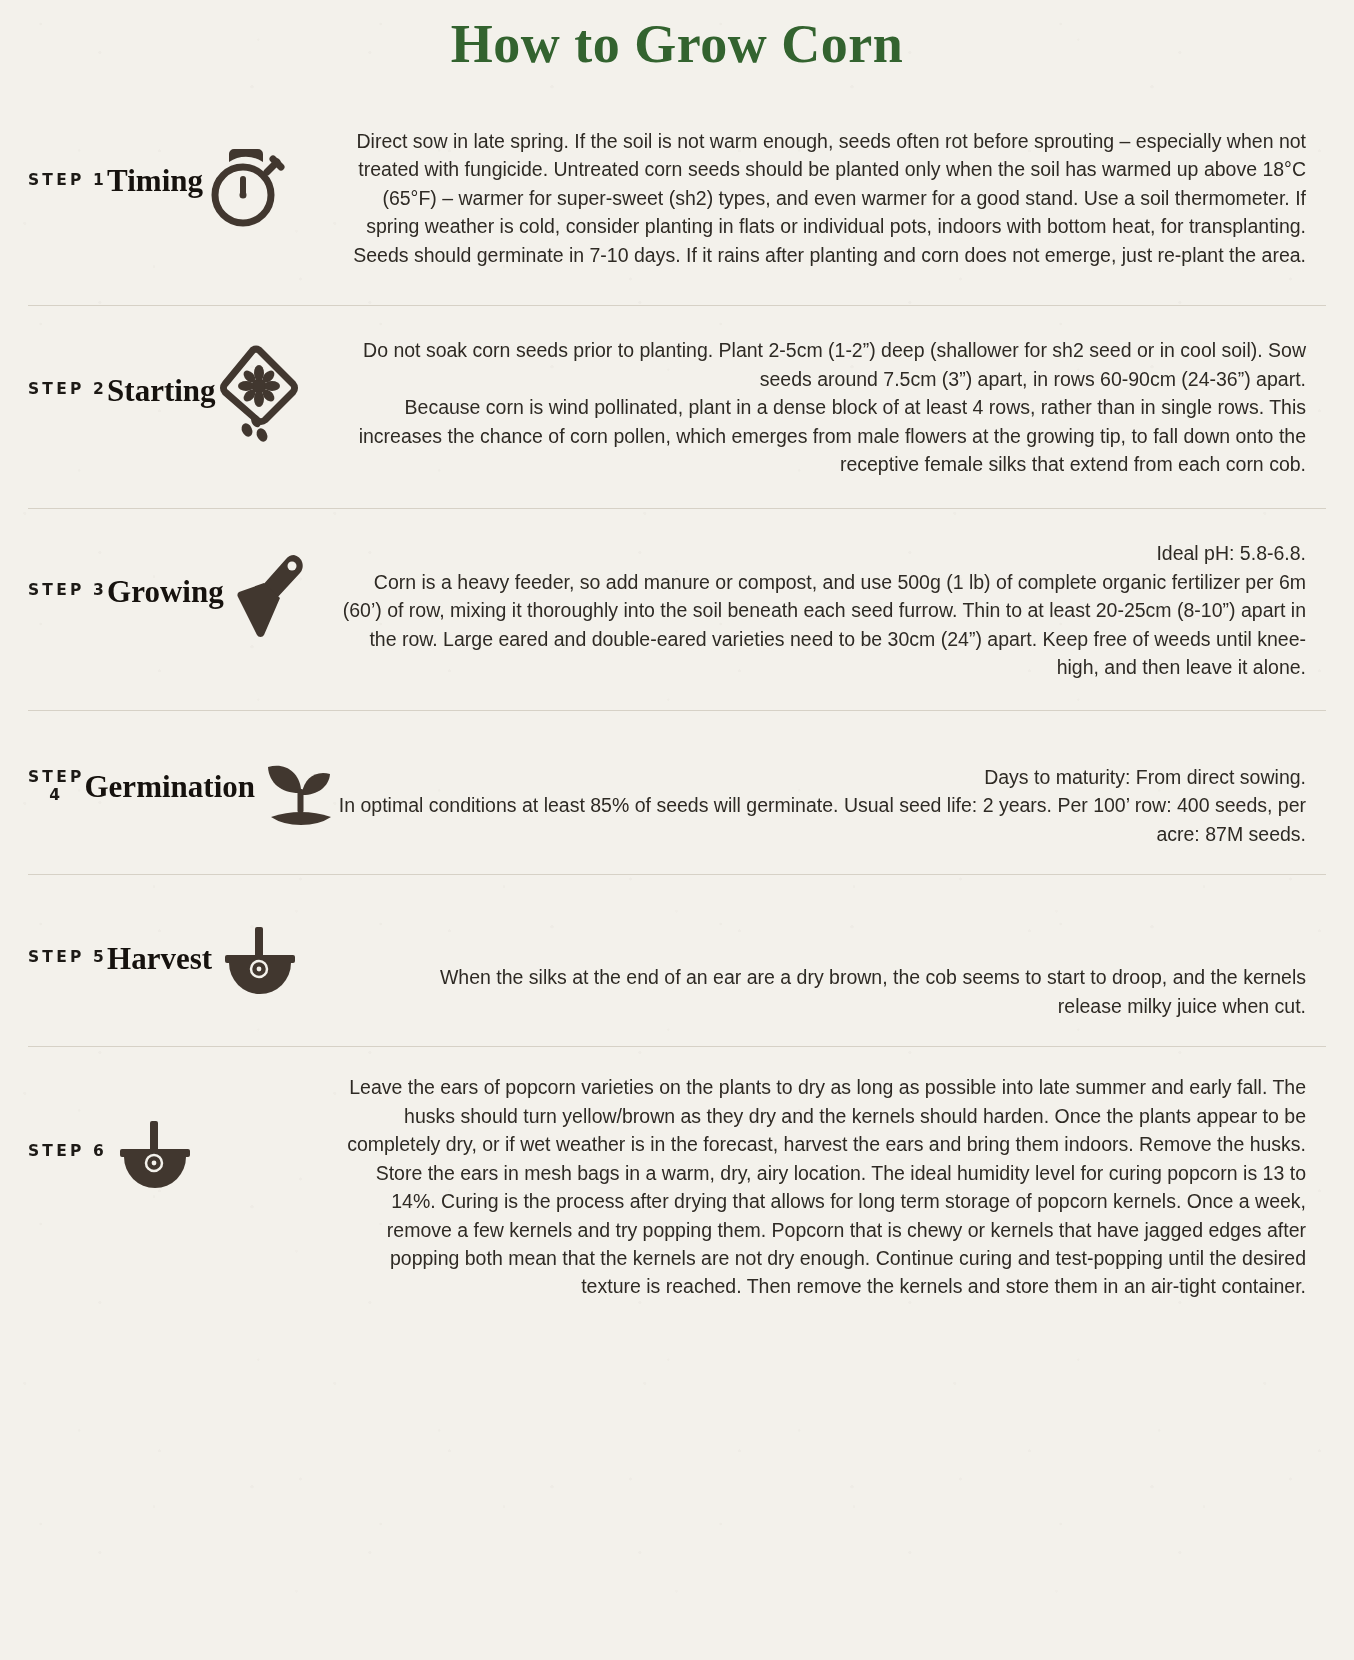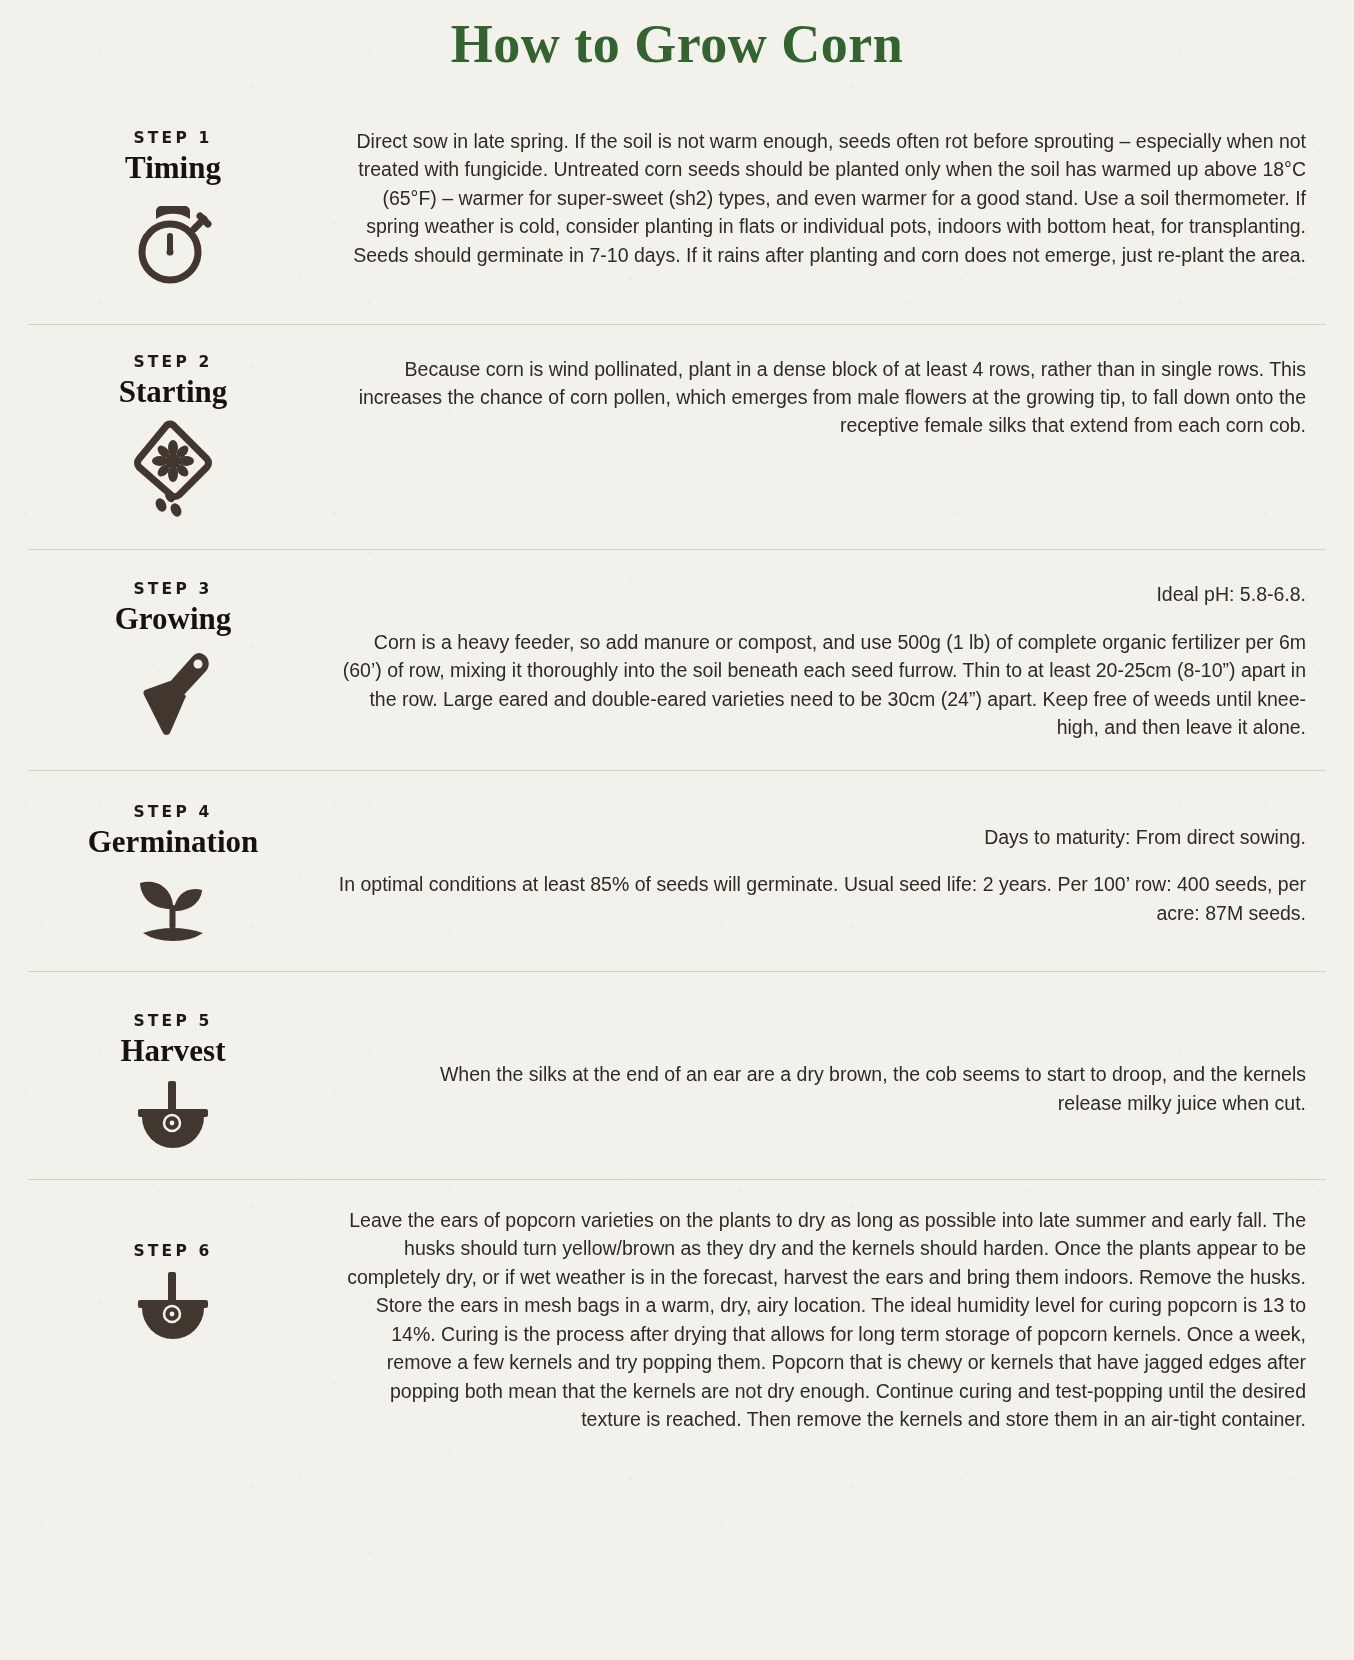--- a/index.html
+++ b/index.html
@@ -70,21 +70,20 @@
     padding: 0;
   }
   .step-row.first { border-top: none; }
 
   .step-head {
     width: 290px;
     flex: 0 0 290px;
     text-align: center;
     padding-top: 6px;
     display: flex;
-    flex-direction: column;
     align-items: center;
   }
 
   .step-label {
     font-family: "DejaVu Sans", sans-serif;
     font-size: 15.5px;
     font-weight: 700;
     letter-spacing: 3.2px;
     color: #1d1a16;
     text-transform: uppercase;
@@ -110,21 +109,21 @@
     padding-left: 14px;
     padding-right: 20px;
     color: #2e2a24;
     font-family: "Liberation Sans", sans-serif;
     font-size: 19.5px;
     line-height: 1.46;
     text-align: right;
   }
 
   .step-body p { margin: 0; }
-  .step-body p + p { margin-top: 19px; }
+  .step-body p + p { }
 
   
   .r1 { padding-top: 18px;  padding-bottom: 36px; }
   .r2 { padding-top: 22px;  padding-bottom: 30px; }
   .r3 { padding-top: 24px;  padding-bottom: 28px; }
   .r4 { padding-top: 26px;  padding-bottom: 26px; }
   .r5 { padding-top: 26px;  padding-bottom: 26px; gap: 40px; }
   .r6 { padding-top: 24px;  padding-bottom: 20px; }
 
   .r1 .step-body { padding-top: 4px; }
@@ -192,20 +191,21 @@
             </g>
             <g fill="#41372f" stroke="none">
               <ellipse cx="31" cy="86" rx="5" ry="7" transform="rotate(-25 31 86)"></ellipse>
               <ellipse cx="46" cy="91" rx="5" ry="7" transform="rotate(-25 46 91)"></ellipse>
               <ellipse cx="40" cy="77" rx="4.5" ry="6.5" transform="rotate(-25 40 77)"></ellipse>
             </g>
           </svg>
         </div>
       </div>
       <div class="step-body">
+        <p>Do not soak corn seeds prior to planting. Plant 2-5cm (1-2”) deep (shallower for sh2 seed or in cool soil). Sow seeds around 7.5cm (3”) apart, in rows 60-90cm (24-36”) apart.</p>
         <p>Because corn is wind pollinated, plant in a dense block of at least 4 rows, rather than in single rows. This increases the chance of corn pollen, which emerges from male flowers at the growing tip, to fall down onto the receptive female silks that extend from each corn cob.</p>
       </div>
     </section>
 
     <section class="step-row r3">
       <div class="step-head">
         <div class="step-label">STEP 3</div>
         <div class="step-title">Growing</div>
         <div class="step-icon">
           <svg width="86" height="92" viewBox="0 0 86 92" fill="#41372f" stroke="none">

